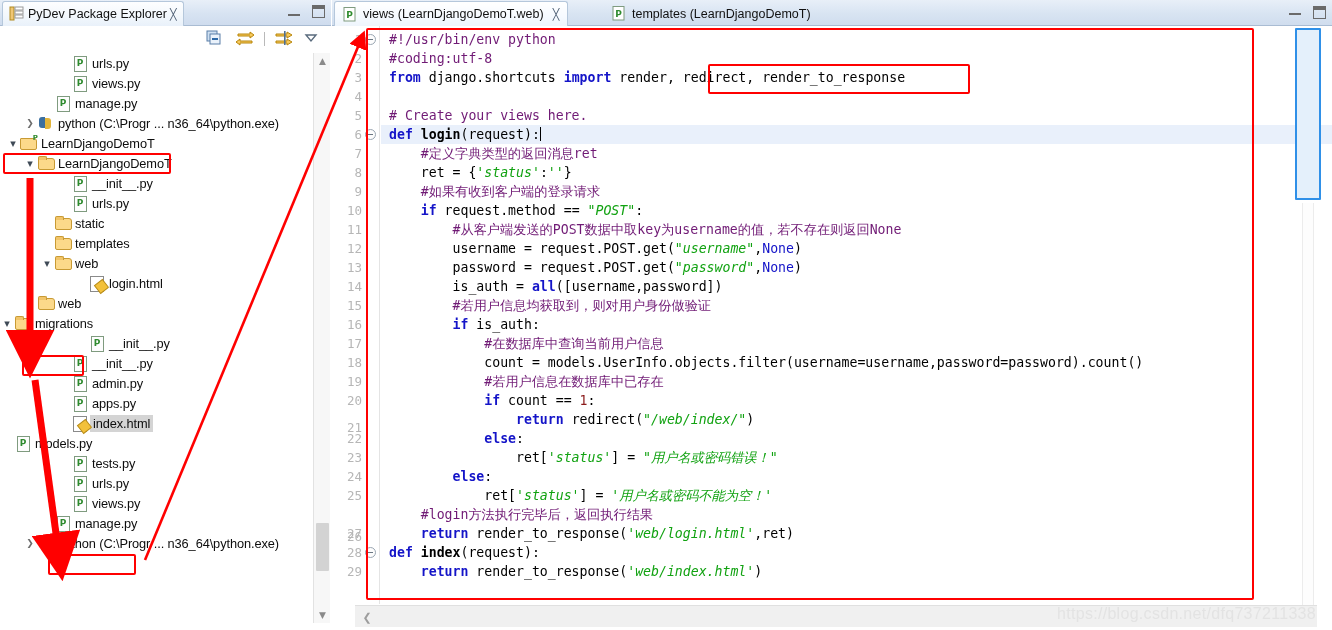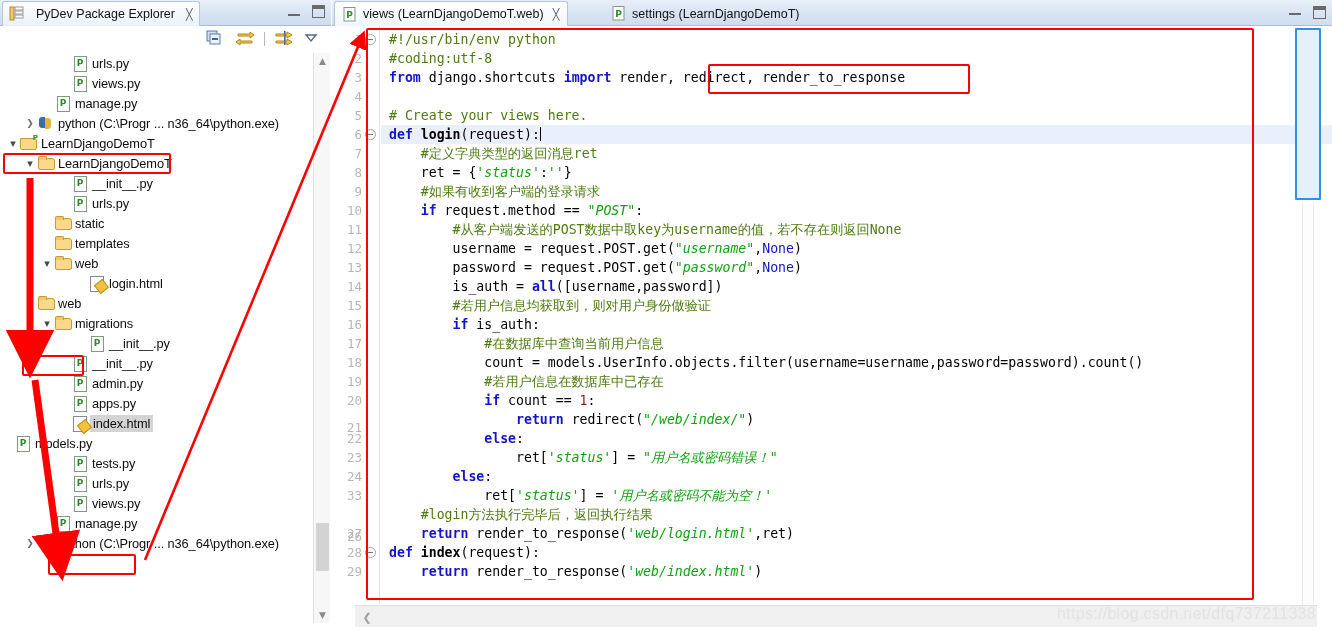--- a/index.html
+++ b/index.html
@@ -21,21 +21,21 @@
     position: absolute; left: 0; top: 0; width: 331px; height: 26px;
     background: linear-gradient(to bottom, #e8eff8 0%, #d7e3f2 55%, #cfdcee 100%);
     border-bottom: 1px solid #a9bcd3;
   }
   .view-tab {
     position: absolute; left: 2px; top: 1px; height: 25px;
     padding: 0 6px 0 6px;
     background: linear-gradient(to bottom, #fdfeff 0%, #f2f7fc 60%, #e9f1fa 100%);
     border: 1px solid #b5c7db; border-bottom: none;
     border-radius: 3px 3px 0 0;
-    display: flex; align-items: center; gap: 8px;
+    display: flex; align-items: center; gap: 0;
     font-size: 12.5px; color: #1a1a1a; white-space: nowrap;
   }
   .view-tab-title { font-size: 12.5px; color: #111; }
   .tab-close {
     font-size: 11px; color: #4d5e73; margin-left: 3px; line-height: 1;
     font-family: "DejaVu Sans", sans-serif;
   }
   .winbtns { position: absolute; right: 6px; top: 5px; display: flex; gap: 12px; align-items: center; }
   .winbtn-min { width: 12px; height: 9px; border: 1.6px solid #6a6a6a; border-top: none; border-left: none; border-right: none; position: relative; }
   .winbtn-min::after { content: ""; position: absolute; left: 0; bottom: -1px; width: 12px; height: 2px; background: #6a6a6a; }
@@ -206,21 +206,21 @@
     white-space: pre;
   }
   .hl-line {
     position: absolute; left: 49px; width: 951px; height: 19px;
     background: #e9f0fb;
   }
   .kw { color: #1414c8; font-weight: 700; }
   .kw2 { color: #1414c8; }
   .fn { color: #000; font-weight: 700; }
   .str { color: #11a211; font-style: italic; }
-  .cmt { color: #4d7c0f; }
+  .cmt { color: #701a75; }
   .num { color: #8b1a1a; }
   .caret {
     display: inline-block; width: 1px; height: 14px; background: #000;
     vertical-align: -2px;
   }
   #ed-thumb {
     position: absolute; left: 1295px; top: 28px; width: 26px; height: 172px;
     background: #e4f0fb; border: 2px solid #2f90e8; border-radius: 1px;
   }
   #ed-track {
@@ -365,21 +365,21 @@
         <div class="trow" style="padding-left: 74px;">
           <span class="twisty none"></span>
           <span class="ico ico-html"></span>
           <span class="lbl">login.html</span>
         </div>
         <div class="trow" style="padding-left: 23px;">
           <span class="twisty open"></span>
           <span class="ico ico-folder"></span>
           <span class="lbl">web</span>
         </div>
-        <div class="trow" style="padding-left: 40px;">
+        <div class="trow" style="">
           <span class="twisty open"></span>
           <span class="ico ico-folder"></span>
           <span class="lbl">migrations</span>
         </div>
         <div class="trow" style="padding-left: 74px;">
           <span class="twisty none"></span>
           <span class="ico ico-py"></span>
           <span class="lbl">__init__.py</span>
         </div>
         <div class="trow" style="padding-left: 57px;">
@@ -454,21 +454,21 @@
         <span>views (LearnDjangoDemoT.web)</span>
         <span class="tab-close">╳</span>
       </div>
       <div class="etab" style="left:272px;">
         <span class="etab-icon">
           <svg width="14" height="15" viewBox="0 0 14 15">
             <rect x="1" y="0.5" width="11" height="13.5" fill="#fff" stroke="#7f9b7f"></rect>
             <text x="6.5" y="11" font-size="9" font-weight="bold" fill="#2e8b2e" text-anchor="middle" font-family="DejaVu Sans, sans-serif">P</text>
           </svg>
         </span>
-        <span>settings (LearnDjangoDemoT)</span>
+        <span>templates (LearnDjangoDemoT)</span>
       </div>
       <div class="ed-winbtns">
         <span class="winbtn-min"></span>
         <span class="winbtn-box"></span>
       </div>
     </div>
 
     <div id="code-wrap">
       <div id="gutter">
           <div class="lnum" style="top: 4px;">1</div>
@@ -488,21 +488,21 @@
           <div class="lnum" style="top: 270px;">15</div>
           <div class="lnum" style="top: 289px;">16</div>
           <div class="lnum" style="top: 308px;">17</div>
           <div class="lnum" style="top: 327px;">18</div>
           <div class="lnum" style="top: 346px;">19</div>
           <div class="lnum" style="top: 365px;">20</div>
           <div class="lnum" style="top: 392px;">21</div>
           <div class="lnum" style="top: 403px;">22</div>
           <div class="lnum" style="top: 422px;">23</div>
           <div class="lnum" style="top: 441px;">24</div>
-          <div class="lnum" style="top: 460px;">33</div>
+          <div class="lnum" style="top: 460px;">25</div>
           <div class="lnum" style="top: 501px;">26</div>
           <div class="lnum" style="top: 498px;">27</div>
           <div class="lnum" style="top: 517px;">28</div>
           <div class="lnum" style="top: 536px;">29</div>
           <div class="fold" style="top: 8px;"></div>
           <div class="fold" style="top: 103px;"></div>
           <div class="fold" style="top: 521px;"></div>
         </div>
       <div class="hl-line" style="top: 99px;"></div>
         <div id="code"><div class="cline" style="top: 4px;"><span class="cmt">#!/usr/bin/env python</span></div><div class="cline" style="top: 23px;"><span class="cmt">#coding:utf-8</span></div><div class="cline" style="top: 42px;"><span class="kw">from</span> django.shortcuts <span class="kw">import</span> render, redirect, render_to_response</div><div class="cline" style="top: 61px;"></div><div class="cline" style="top: 80px;"><span class="cmt"># Create your views here.</span></div><div class="cline" style="top: 99px;"><span class="kw">def</span> <span class="fn">login</span>(request):<span class="caret"></span></div><div class="cline" style="top: 118px;"><span class="cmt">    #定义字典类型的返回消息ret</span></div><div class="cline" style="top: 137px;">    ret = {<span class="str">'status'</span>:<span class="str">''</span>}</div><div class="cline" style="top: 156px;"><span class="cmt">    #如果有收到客户端的登录请求</span></div><div class="cline" style="top: 175px;">    <span class="kw">if</span> request.method == <span class="str">"POST"</span>:</div><div class="cline" style="top: 194px;"><span class="cmt">        #从客户端发送的POST数据中取key为username的值，若不存在则返回None</span></div><div class="cline" style="top: 213px;">        username = request.POST.get(<span class="str">"username"</span>,<span class="kw2">None</span>)</div><div class="cline" style="top: 232px;">        password = request.POST.get(<span class="str">"password"</span>,<span class="kw2">None</span>)</div><div class="cline" style="top: 251px;">        is_auth = <span class="kw">all</span>([username,password])</div><div class="cline" style="top: 270px;"><span class="cmt">        #若用户信息均获取到，则对用户身份做验证</span></div><div class="cline" style="top: 289px;">        <span class="kw">if</span> is_auth:</div><div class="cline" style="top: 308px;"><span class="cmt">            #在数据库中查询当前用户信息</span></div><div class="cline" style="top: 327px;">            count = models.UserInfo.objects.filter(username=username,password=password).count()</div><div class="cline" style="top: 346px;"><span class="cmt">            #若用户信息在数据库中已存在</span></div><div class="cline" style="top: 365px;">            <span class="kw">if</span> count == <span class="num">1</span>:</div><div class="cline" style="top: 384px;">                <span class="kw">return</span> redirect(<span class="str">"/web/index/"</span>)</div><div class="cline" style="top: 403px;">            <span class="kw">else</span>:</div><div class="cline" style="top: 422px;">                ret[<span class="str">'status'</span>] = <span class="str">"用户名或密码错误！"</span></div><div class="cline" style="top: 441px;">        <span class="kw">else</span>:</div><div class="cline" style="top: 460px;">            ret[<span class="str">'status'</span>] = <span class="str">'用户名或密码不能为空！'</span></div><div class="cline" style="top: 479px;"><span class="cmt">    #login方法执行完毕后，返回执行结果</span></div><div class="cline" style="top: 498px;">    <span class="kw">return</span> render_to_response(<span class="str">'web/login.html'</span>,ret)</div><div class="cline" style="top: 517px;"><span class="kw">def</span> <span class="fn">index</span>(request):</div><div class="cline" style="top: 536px;">    <span class="kw">return</span> render_to_response(<span class="str">'web/index.html'</span>)</div></div>

